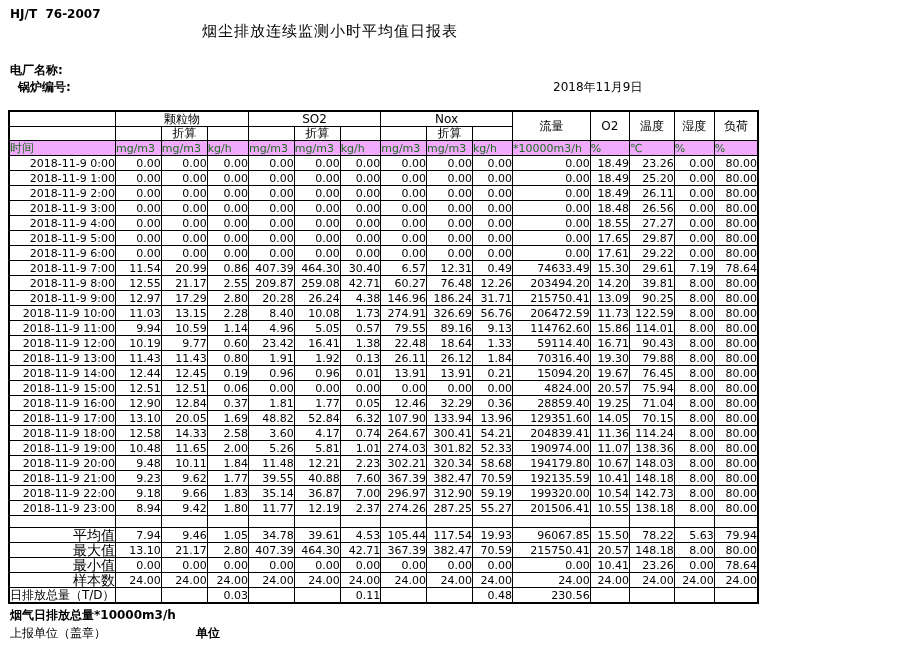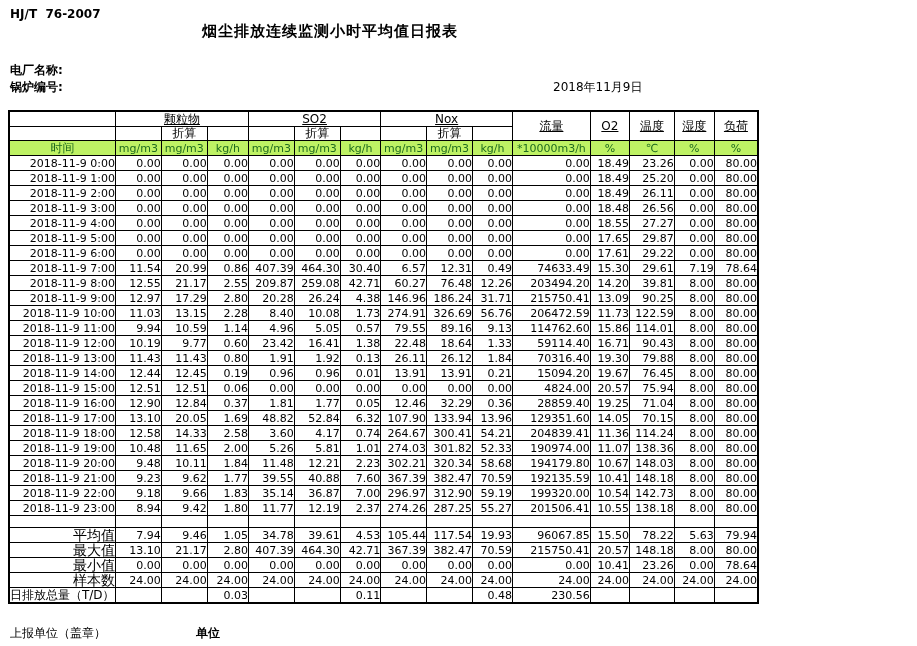--- a/index.html
+++ b/index.html
@@ -1,33 +1,33 @@
 <!DOCTYPE html>
 <html><head>
 <meta charset="utf-8">
 <style>
   html,body{margin:0;padding:0;background:#fff;}
   .page{position:relative;width:759px;height:646px;background:#ffffff;overflow:hidden;
         font-family:"DejaVu Sans",sans-serif;color:#000;}
   .std{position:absolute;left:10px;top:7px;font-size:12px;font-weight:bold;white-space:pre;}
   .title{position:absolute;left:0;top:22px;width:660px;text-align:center;
-         font-size:15px;font-weight:bold;letter-spacing:1px;}
+         font-size:15px;font-weight:normal;letter-spacing:1px;}
   .plant{position:absolute;left:10px;top:62px;font-size:12px;font-weight:bold;}
-  .boiler{position:absolute;left:10px;top:79px;font-size:12px;font-weight:bold;}
+  .boiler{position:absolute;left:18px;top:79px;font-size:12px;font-weight:bold;}
   .date{position:absolute;left:553px;top:79px;font-size:12px;}
 
   table.report{position:absolute;left:8px;top:110px;border-collapse:collapse;table-layout:fixed;
                font-size:11px;border:2px solid #000;}
   table.report td{border:1px solid #000;height:14px;line-height:13px;padding:0;
                   overflow:hidden;white-space:nowrap;}
-  tr.hr1 td{height:14px;text-decoration:underline;}
+  tr.hr1 td{height:14px;}
   tr.hr2 td{height:12px;}
   tr.hru td{height:14px;}
   td.hdr{text-align:center;font-size:12px;}
-  td.green{background:#bef264;color:#1f6b1f;text-align:center;font-size:11px;}
+  td.green{background:#f0abfc;color:#1f6b1f;text-align:left;font-size:11px;}
   td.green.cjk{font-size:12px;}
   td.num{text-align:right;padding-right:5px;}
   td.time{text-align:right;padding-right:4px;}
   tr.sep td{height:11px;}
   td.sum-label{text-align:right;padding-right:2px;font-size:14px;}
   td.total-label{text-align:left;padding-left:2px;font-size:12px;}
 
   .flue-total{position:absolute;left:10px;top:607px;font-size:12px;font-weight:bold;}
   .report-unit{position:absolute;left:10px;top:625px;font-size:12px;font-weight:normal;}
   .unit-label{position:absolute;left:196px;top:625px;font-size:12px;font-weight:bold;}
@@ -609,15 +609,16 @@
           <td class="num">0.48</td>
           <td class="num">230.56</td>
           <td class="num"></td>
           <td class="num"></td>
           <td class="num"></td>
           <td class="num"></td>
         </tr>
       </tbody>
   </table>
 
+  <div class="flue-total">烟气日排放总量*10000m3/h</div>
   <div class="report-unit">上报单位（盖章）</div>
   <div class="unit-label">单位</div>
 </div>
 
 </body></html>

